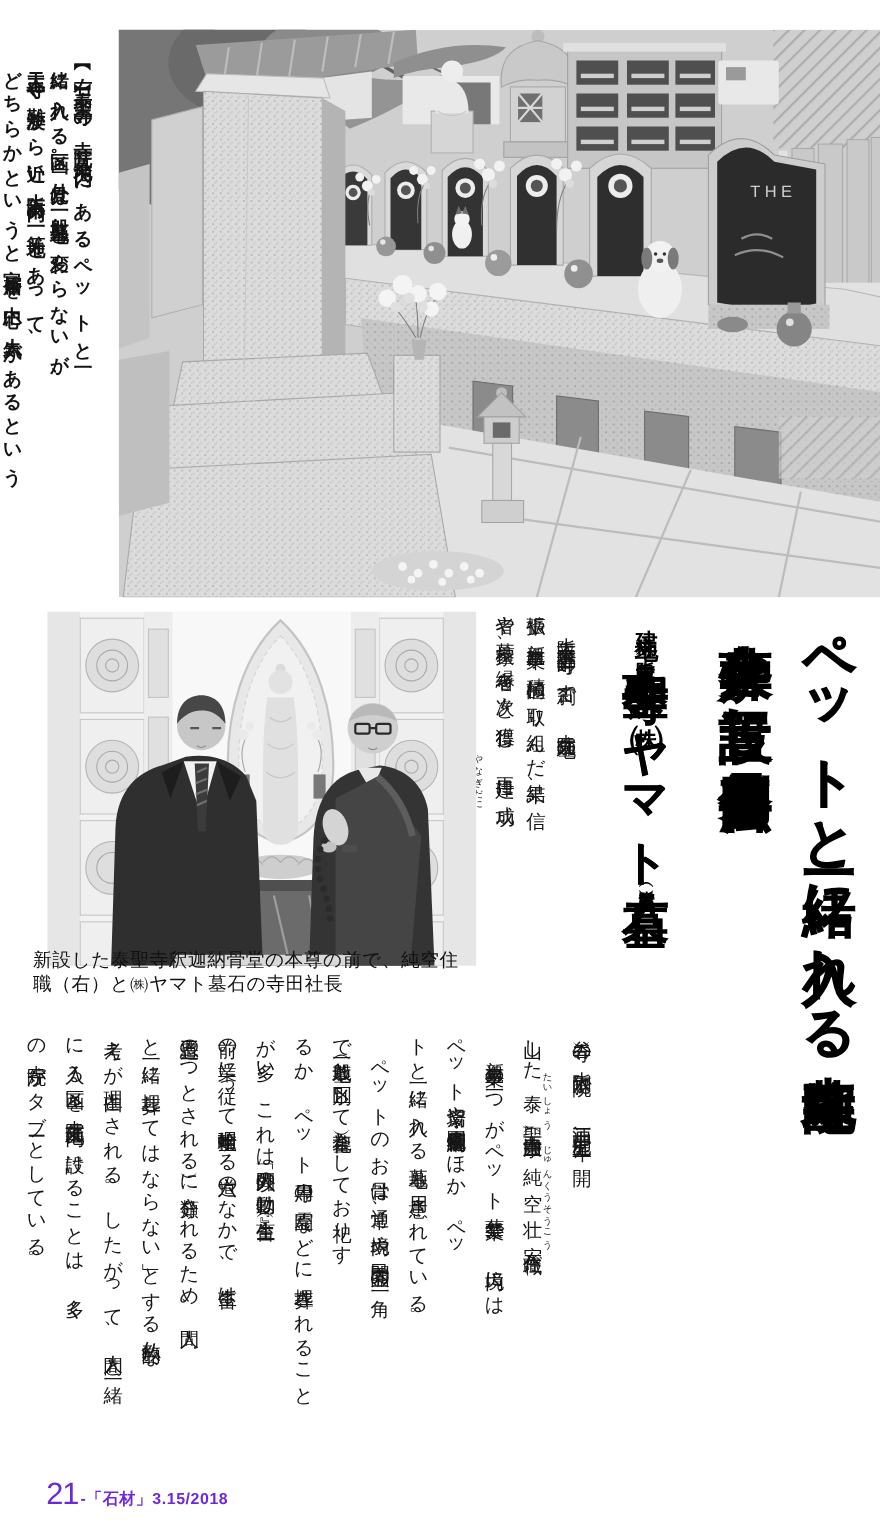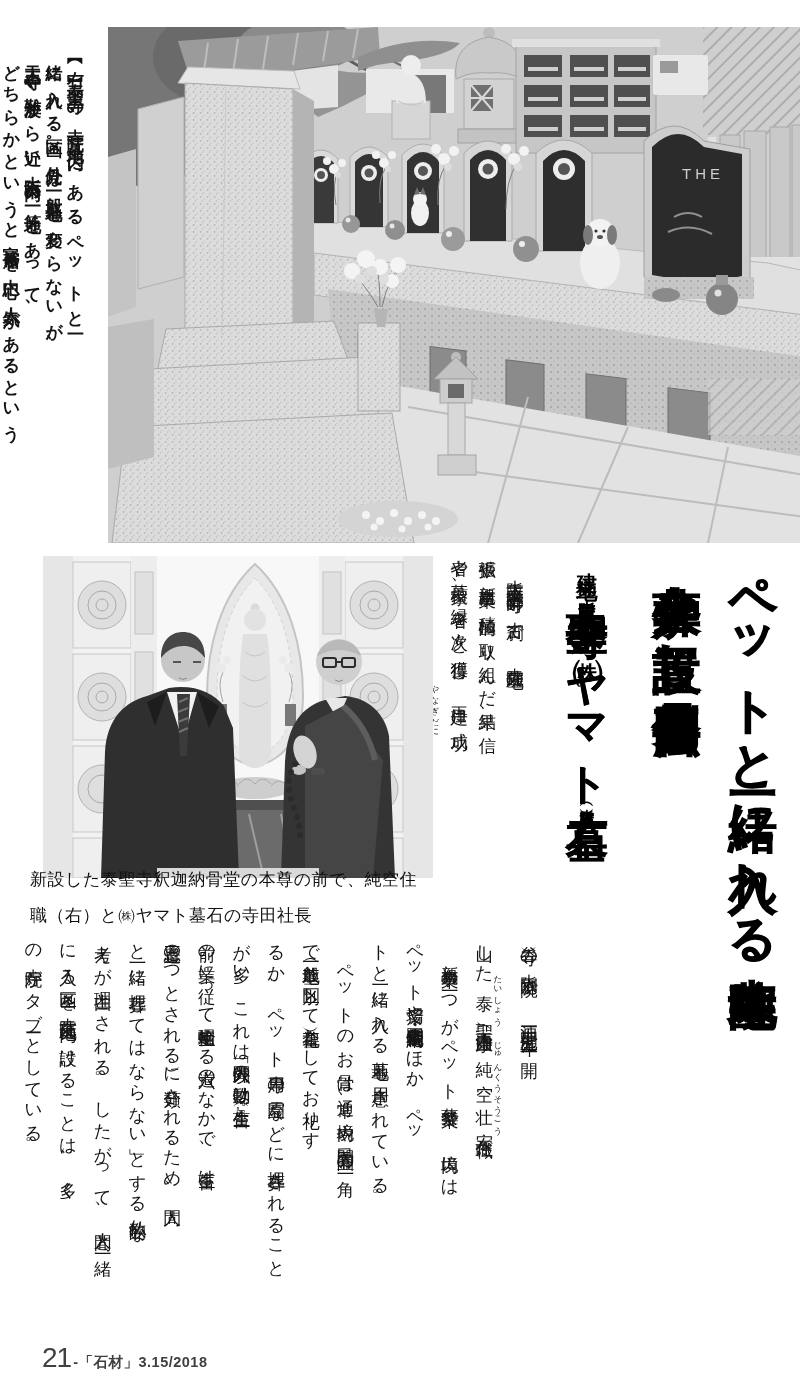--- a/index.html
+++ b/index.html
@@ -39,24 +39,24 @@
 
   #body-top{left:412px;top:546px;width:112px;height:414px;}
   #body-bottom{left:24px;top:932px;width:514px;height:416px;}
   #body-top .vcol,#body-bottom .vcol{font-size:17.5px;letter-spacing:2px;color:#161616;}
   #body-top .vcol.tight,#body-bottom .vcol.tight{letter-spacing:.35px;}
   ruby{ruby-position:over;}
   rt{font-size:8.5px;letter-spacing:1px;font-weight:400;}
 
   #caption-mid{position:absolute;left:30px;top:862px;width:394px;margin:0;
                font-family:"Liberation Sans",sans-serif;font-weight:500;
-               font-size:17px;line-height:36px;letter-spacing:.5px;color:#111;}
+               font-size:17px;line-height:22px;letter-spacing:.5px;color:#111;}
 
   #footer{position:absolute;left:42px;top:1342px;display:flex;align-items:baseline;gap:2px;
-          font-family:"Liberation Sans",sans-serif;color:#404040;}
+          font-family:"Liberation Sans",sans-serif;color:#6d28d9;}
   #page-num{font-size:28px;font-weight:400;letter-spacing:-1px;}
   #citation{font-size:14.5px;font-weight:700;letter-spacing:.5px;}
 </style>
 </head>
 <body>
 
 <div class="page">
 
   <figure id="photo-top">
     <svg viewBox="0 0 697 516" width="697" height="516">

